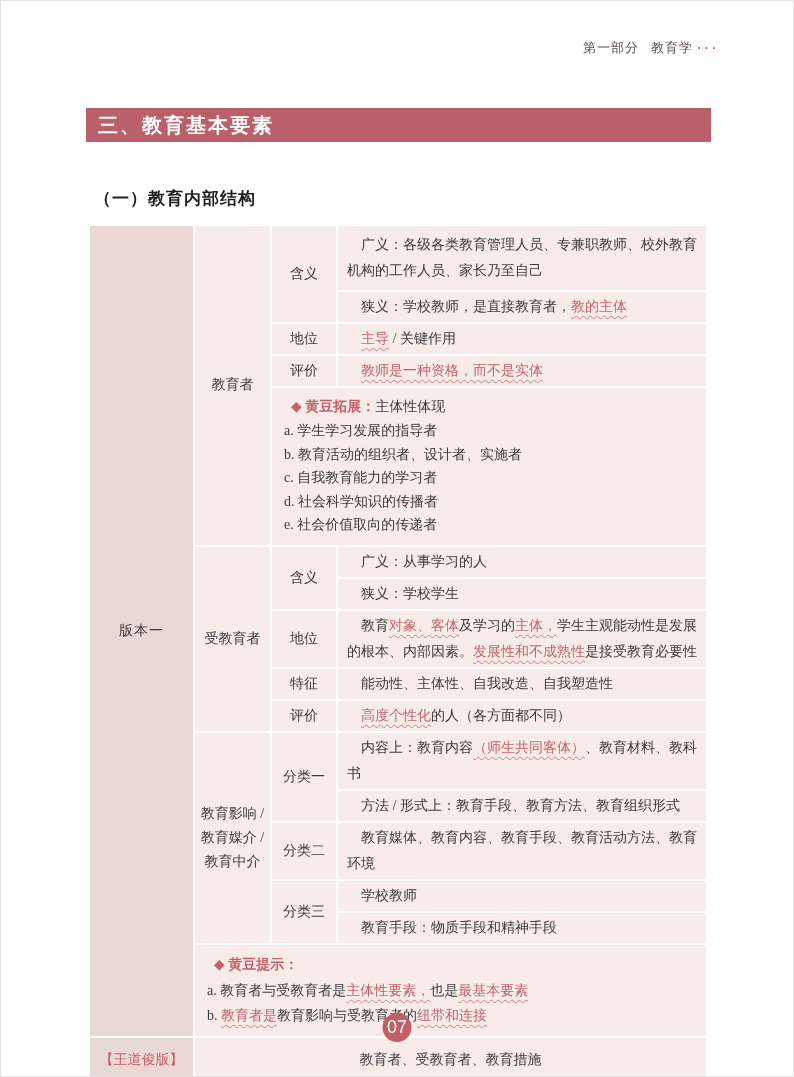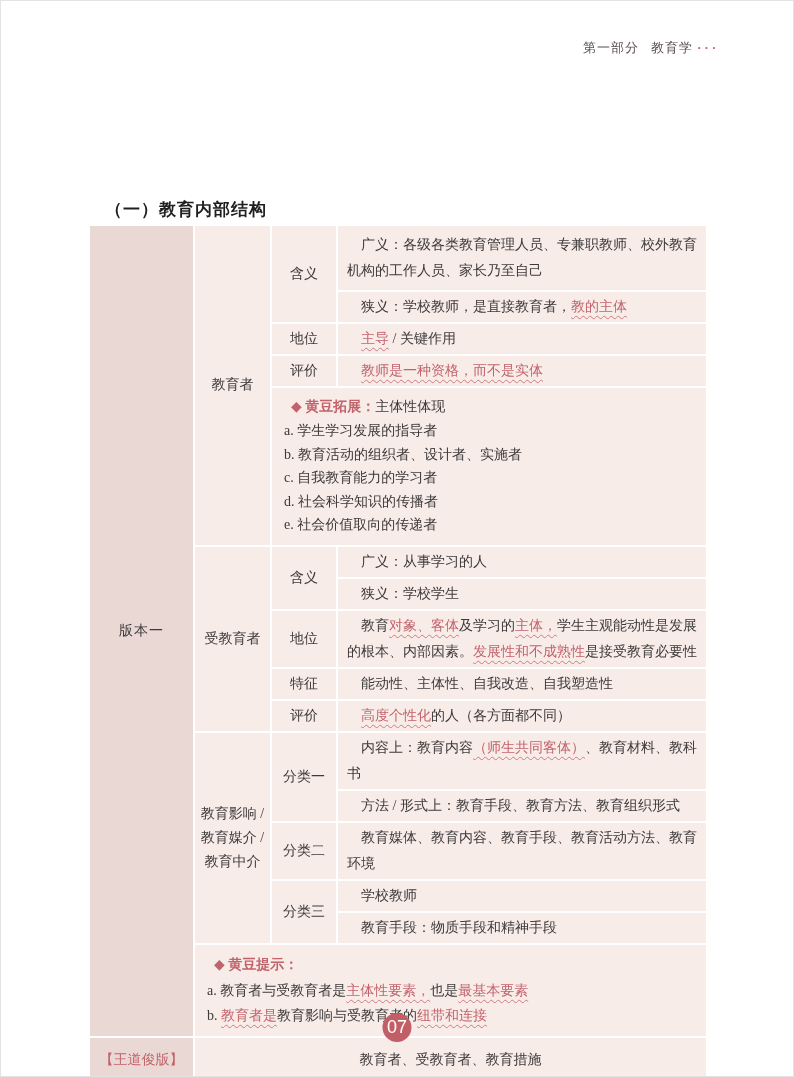--- a/index.html
+++ b/index.html
@@ -30,21 +30,21 @@
   
   .banner{
     position:absolute;left:85px;top:107px;width:625px;height:34px;
     background:var(--accent);color:#fff;
     font-family:"Liberation Sans","DejaVu Sans",sans-serif;
     font-weight:bold;font-size:20px;line-height:34px;
     padding-left:12px;letter-spacing:2px;
   }
   
   .sub-heading{
-    position:absolute;left:88px;top:181px;margin:16px;
+    position:absolute;left:88px;top:181px;margin:5px;
     font-size:17px;font-weight:bold;color:#1f1f1f;letter-spacing:1px;
   }
   
   table.content-table{
     position:absolute;left:87px;top:223px;width:620px;
     border-collapse:separate;border-spacing:2px;
     table-layout:fixed;background:#fff;
   }
   td{
     background:var(--cell);color:var(--ink);
@@ -92,20 +92,23 @@
 </style>
 </head>
 <body>
 
 <div class="page">
 
   <div class="page-header">
     <span>第一部分</span><span class="subject">教育学</span><span class="dots">···</span>
   </div>
 
+  <div class="banner">
+    <span>三、教育基本要素</span>
+  </div>
 
   <h2 class="sub-heading">（一）教育内部结构</h2>
 
   <table class="content-table">
     <colgroup>
       <col style="width:103px">
         <col style="width:75px">
         <col style="width:64px">
         <col style="width:368px">
     </colgroup>

